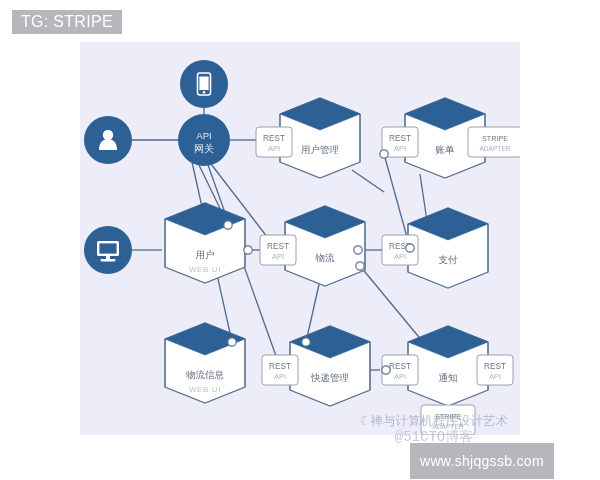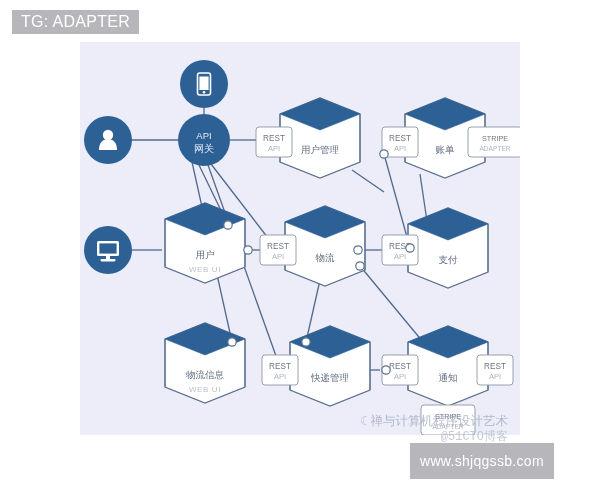--- a/index.html
+++ b/index.html
@@ -46,23 +46,23 @@
     position: absolute;
     left: 360px; top: 413px;
     font-size: 12.5px;
     color: #9ea6bd;
     opacity: .75;
     white-space: nowrap;
     font-family: Liberation Mono, monospace;
   }
   #wm-center .cto {
     display:block;
-    font-size: 12px;
+    font-size: 14px;
     color:#b3bac9;
-    text-align:right;
+    text-align:center;
     margin-top:-2px;
   }
   #wm-center .moon { margin-right: 3px; }
 </style>
 </head>
 <body>
 
 <div id="screen">
 
   <div id="canvas">
@@ -265,21 +265,21 @@
           <circle cx="278" cy="208" r="4.2" fill="#ffffff" stroke="#5b7290" stroke-width="1.2"></circle>
           <circle cx="280" cy="224" r="4.2" fill="#ffffff" stroke="#5b7290" stroke-width="1.2"></circle>
           <circle cx="226" cy="300" r="4.2" fill="#ffffff" stroke="#5b7290" stroke-width="1.2"></circle>
           <circle cx="306" cy="328" r="4.2" fill="#ffffff" stroke="#5b7290" stroke-width="1.2"></circle>
           <circle cx="330" cy="206" r="4.2" fill="#ffffff" stroke="#5b7290" stroke-width="1.2"></circle>
           <circle cx="304" cy="112" r="4.2" fill="#ffffff" stroke="#5b7290" stroke-width="1.2"></circle>
         </g>
     </svg>
   </div>
 
-  <div class="wm-band" id="wm-top">TG: ADAPTER</div>
+  <div class="wm-band" id="wm-top">TG: STRIPE</div>
 
   <div class="wm-band" id="wm-bottom">www.shjqgssb.com</div>
 
   <div id="wm-center">
     <span class="moon">☾</span><span>禅与计算机程序设计艺术</span>
     <span class="cto">@51CTO博客</span>
   </div>
 
 </div>
 

